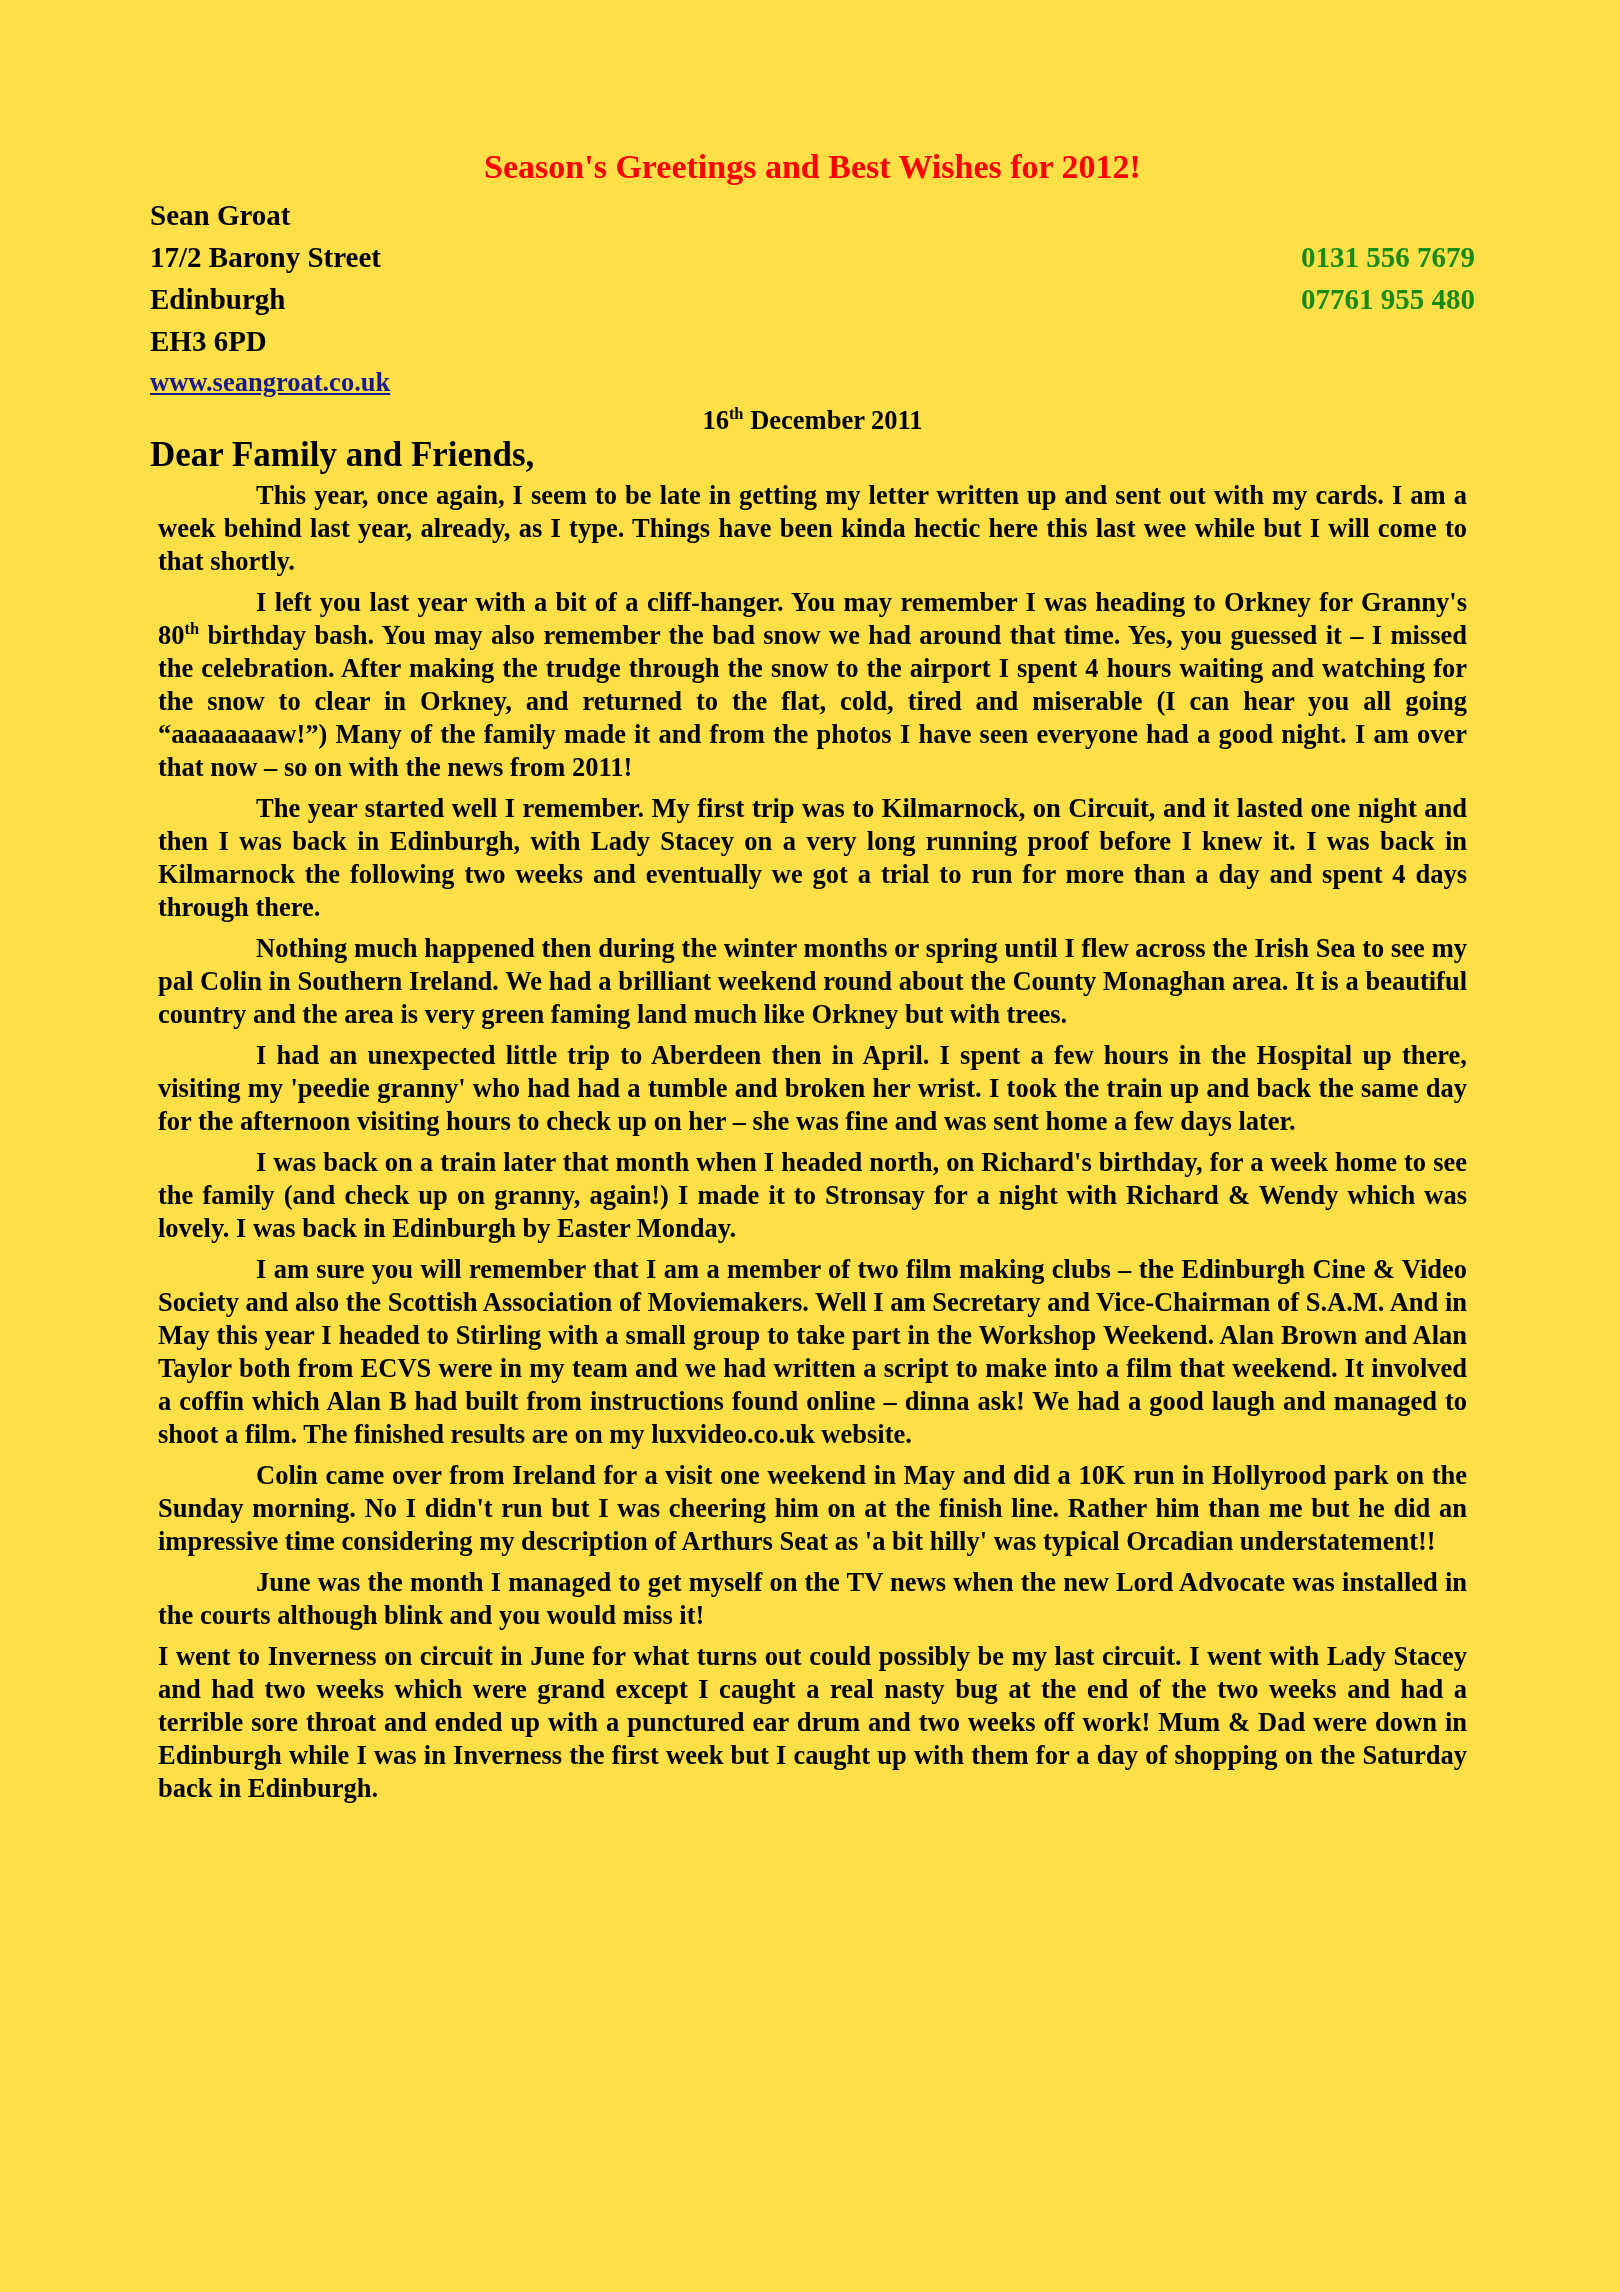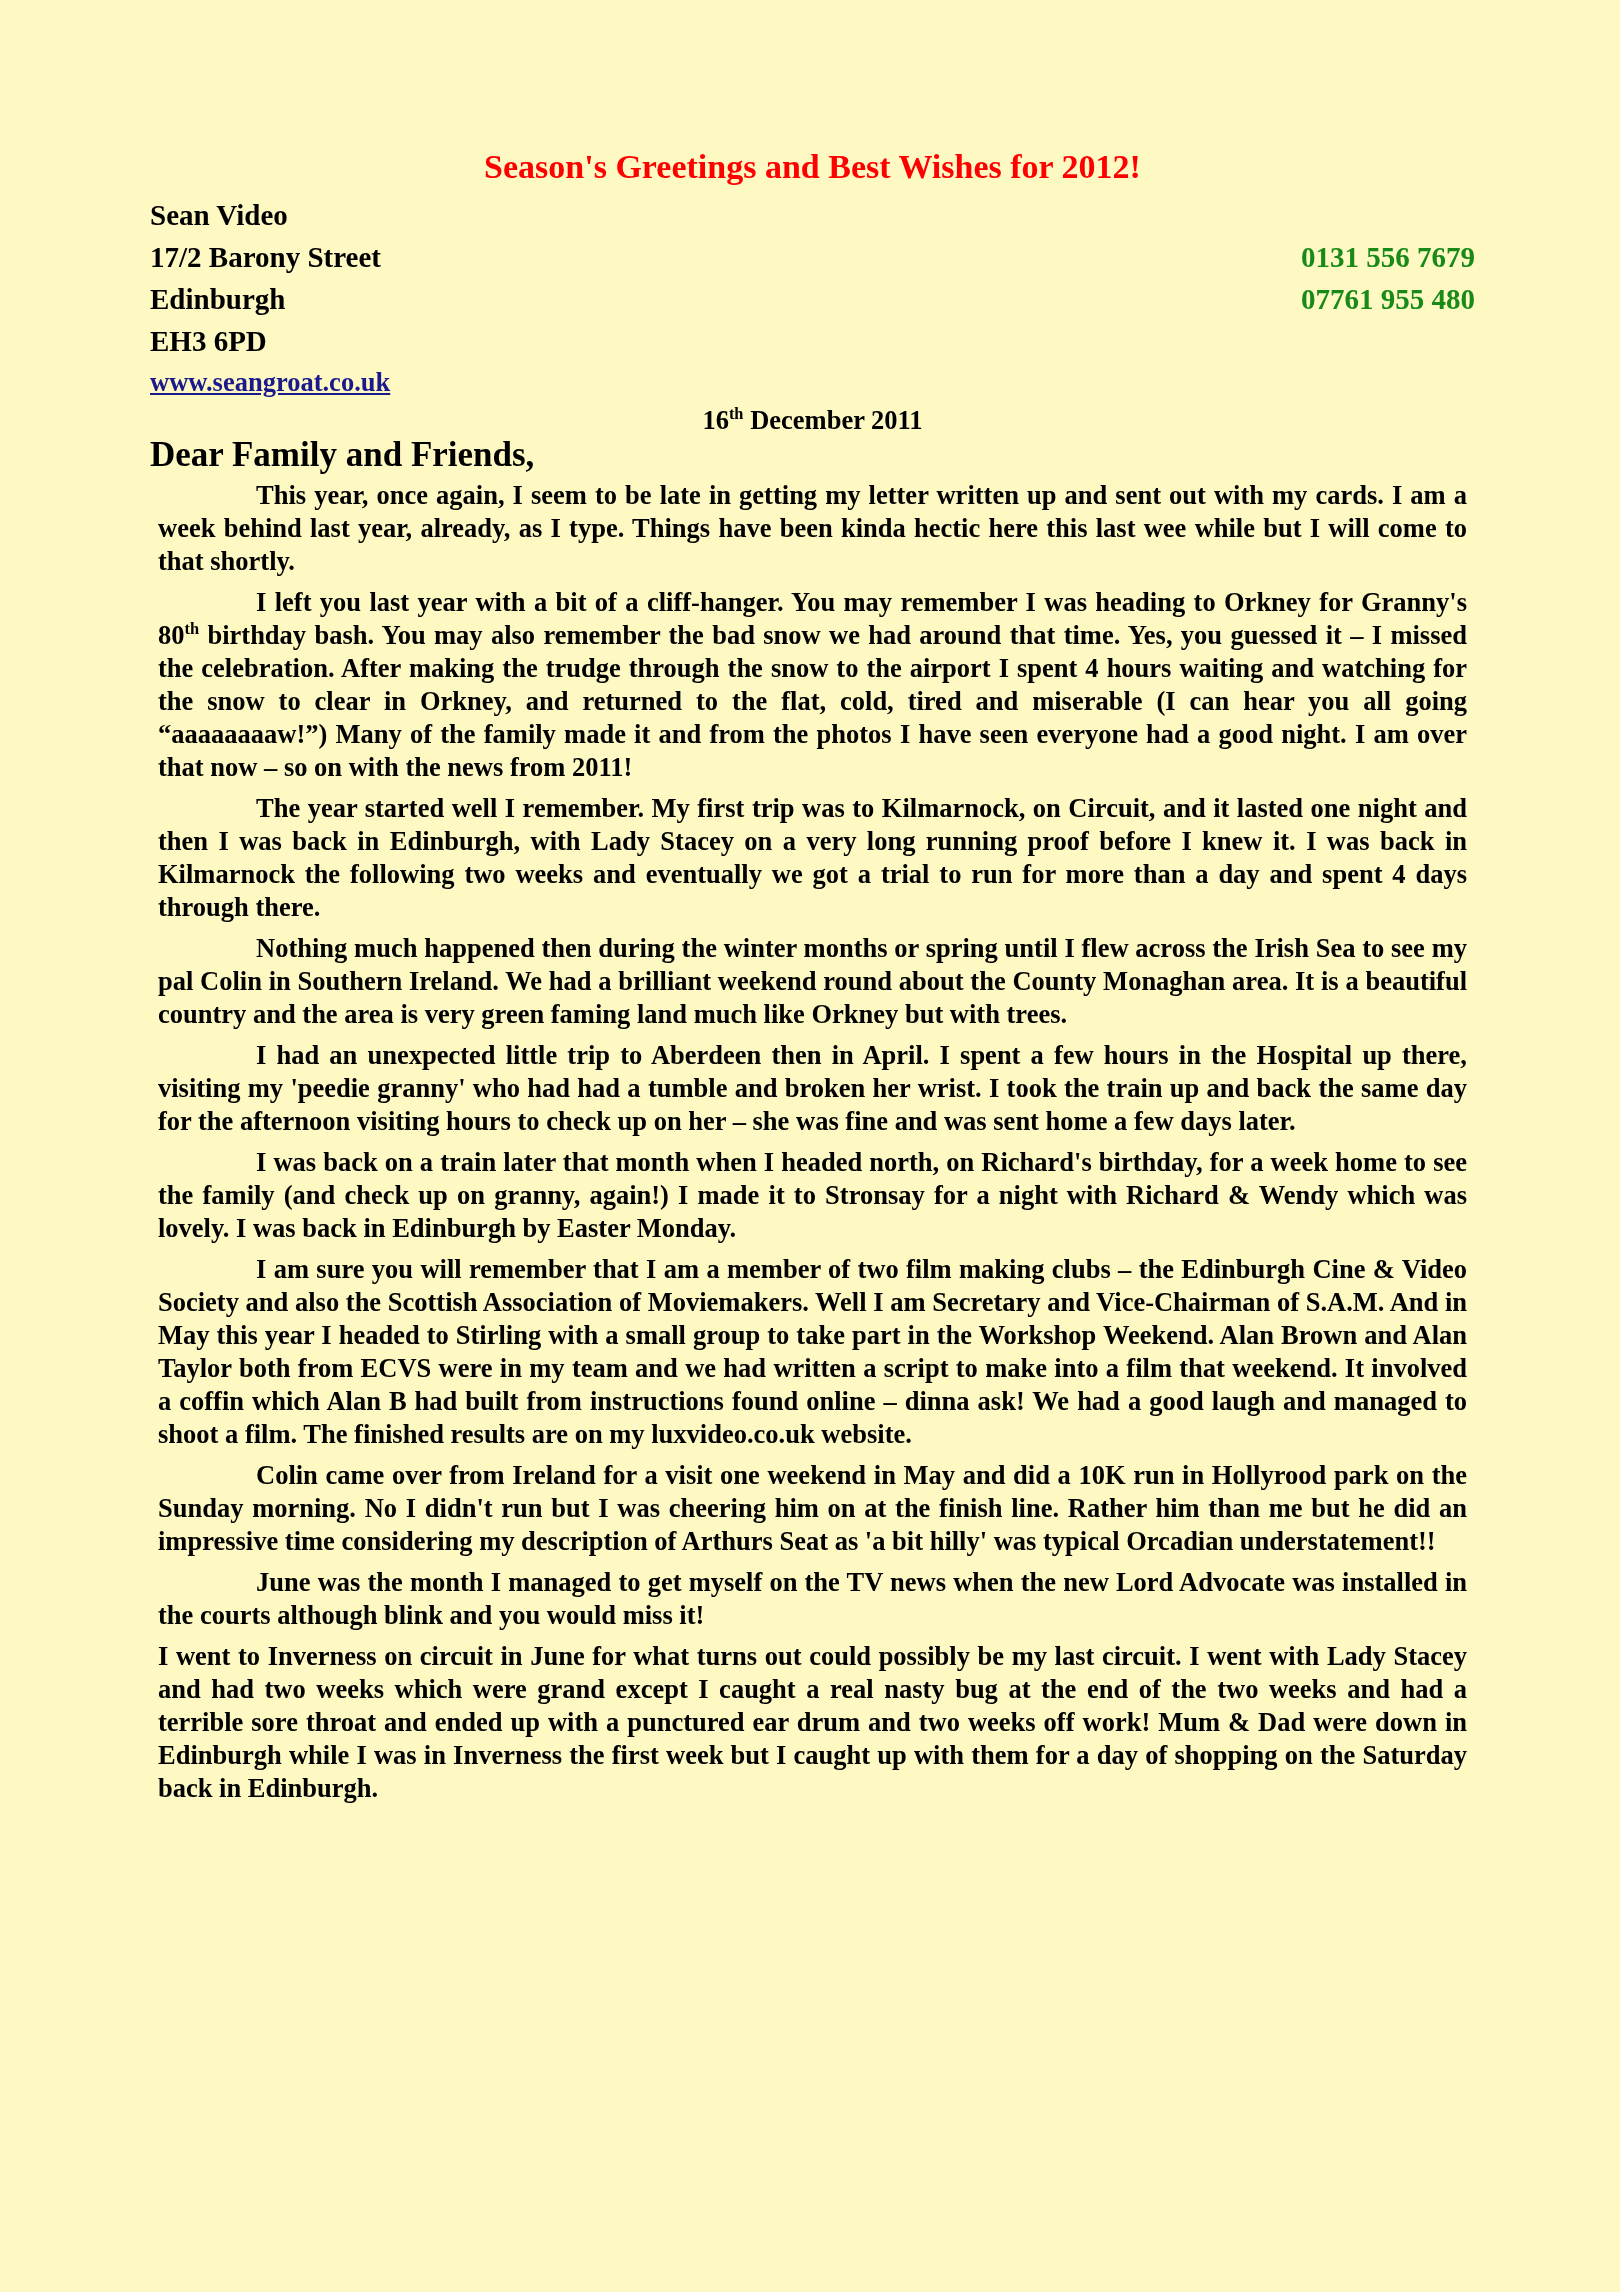--- a/index.html
+++ b/index.html
@@ -5,21 +5,21 @@
   html, body {
     margin: 0;
     padding: 0;
     background: #ffffff;
   }
   .page {
     position: relative;
     width: 1620px;
     height: 2293px;
     margin: 0 auto;
-    background: #fef9c3;
+    background: #fde047;
     box-sizing: border-box;
     padding: 145px 145px 0 150px;
     font-family: "Liberation Serif", serif;
     font-weight: bold;
     color: #000000;
     overflow: hidden;
   }
   .title {
     margin: 0 0 5.9px 0;
     text-align: center;
@@ -75,21 +75,21 @@
   .indent { text-indent: 98px; }
 </style>
 </head>
 <body>
 
 <div class="page">
 
   <h1 class="title">Season's Greetings and Best Wishes for 2012!</h1>
 
   <div class="addr-row">
-    <span class="addr-left">Sean Video</span>
+    <span class="addr-left">Sean Groat</span>
   </div>
 
   <div class="addr-row">
     <span class="addr-left">17/2 Barony Street</span>
     <span class="phone">0131 556 7679</span>
   </div>
 
   <div class="addr-row">
     <span class="addr-left">Edinburgh</span>
     <span class="phone">07761 955 480</span>

